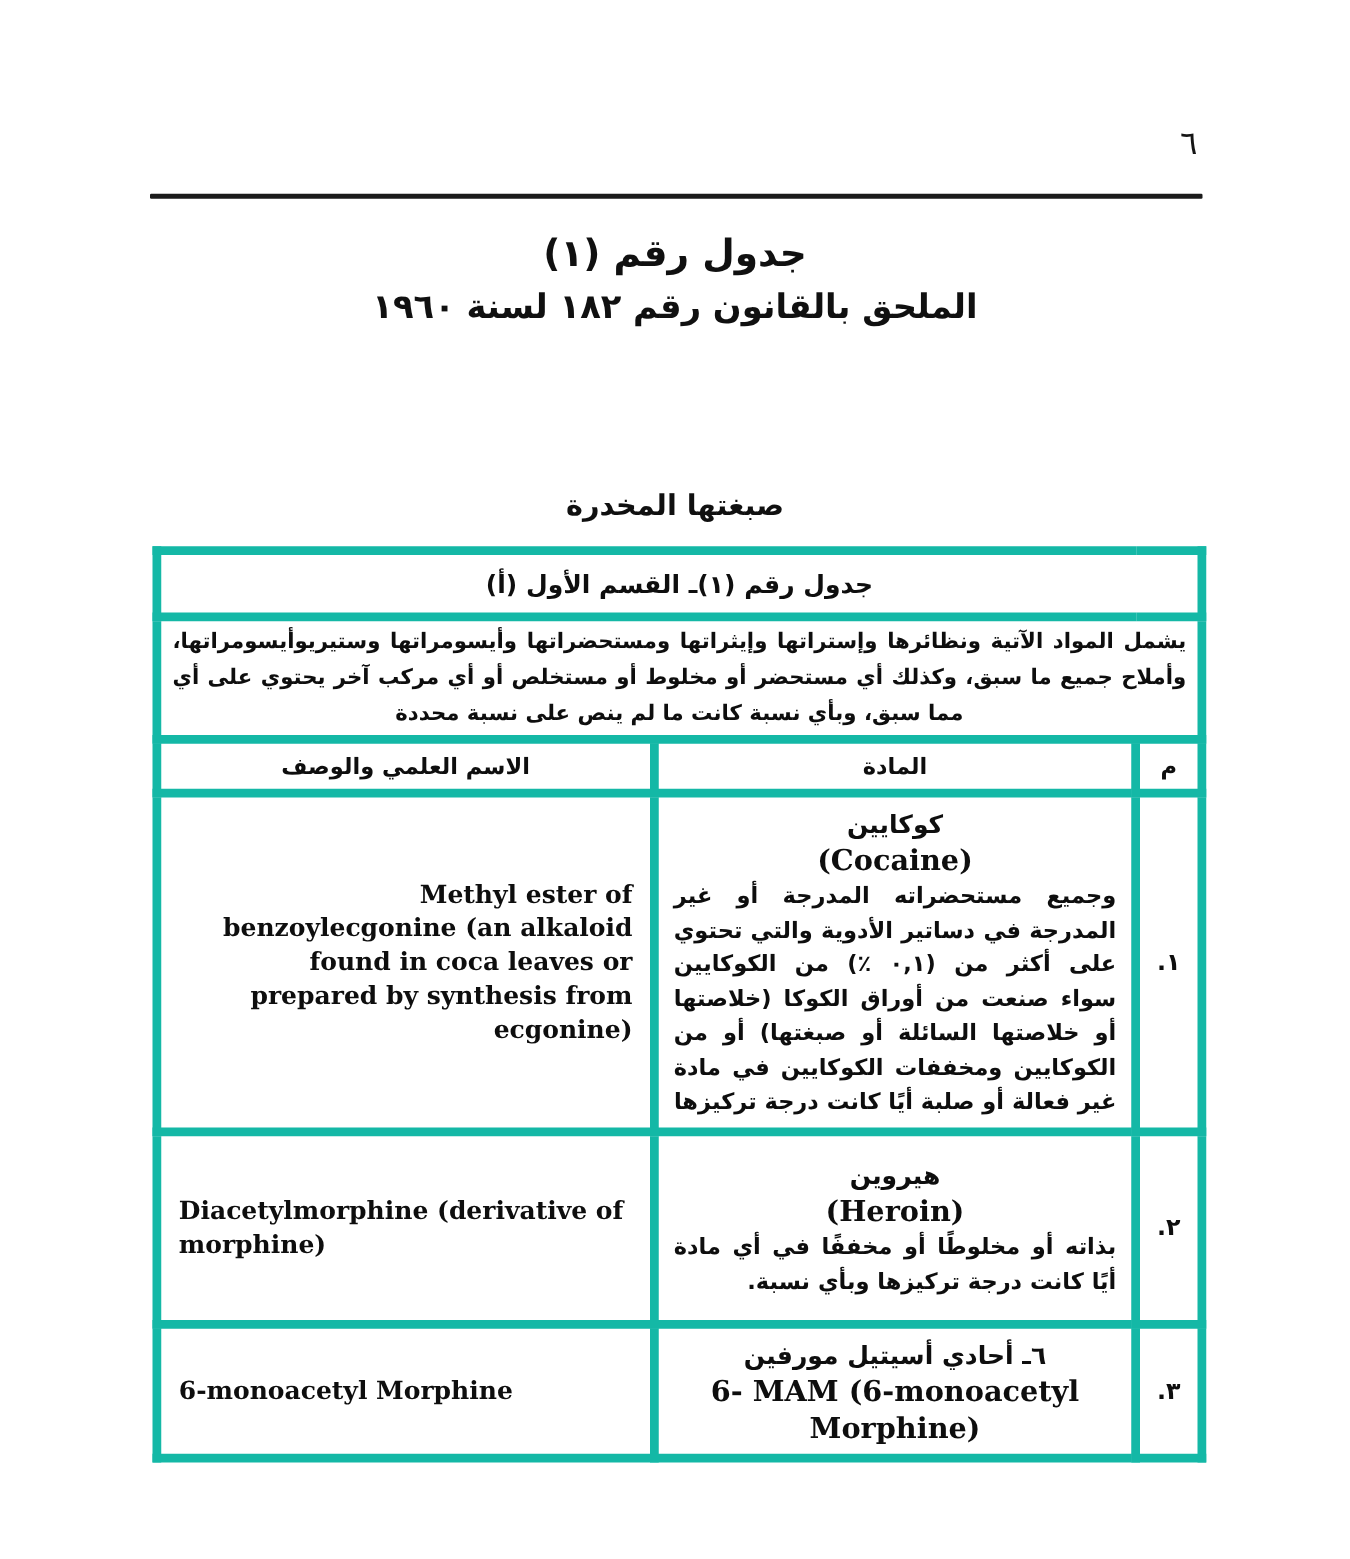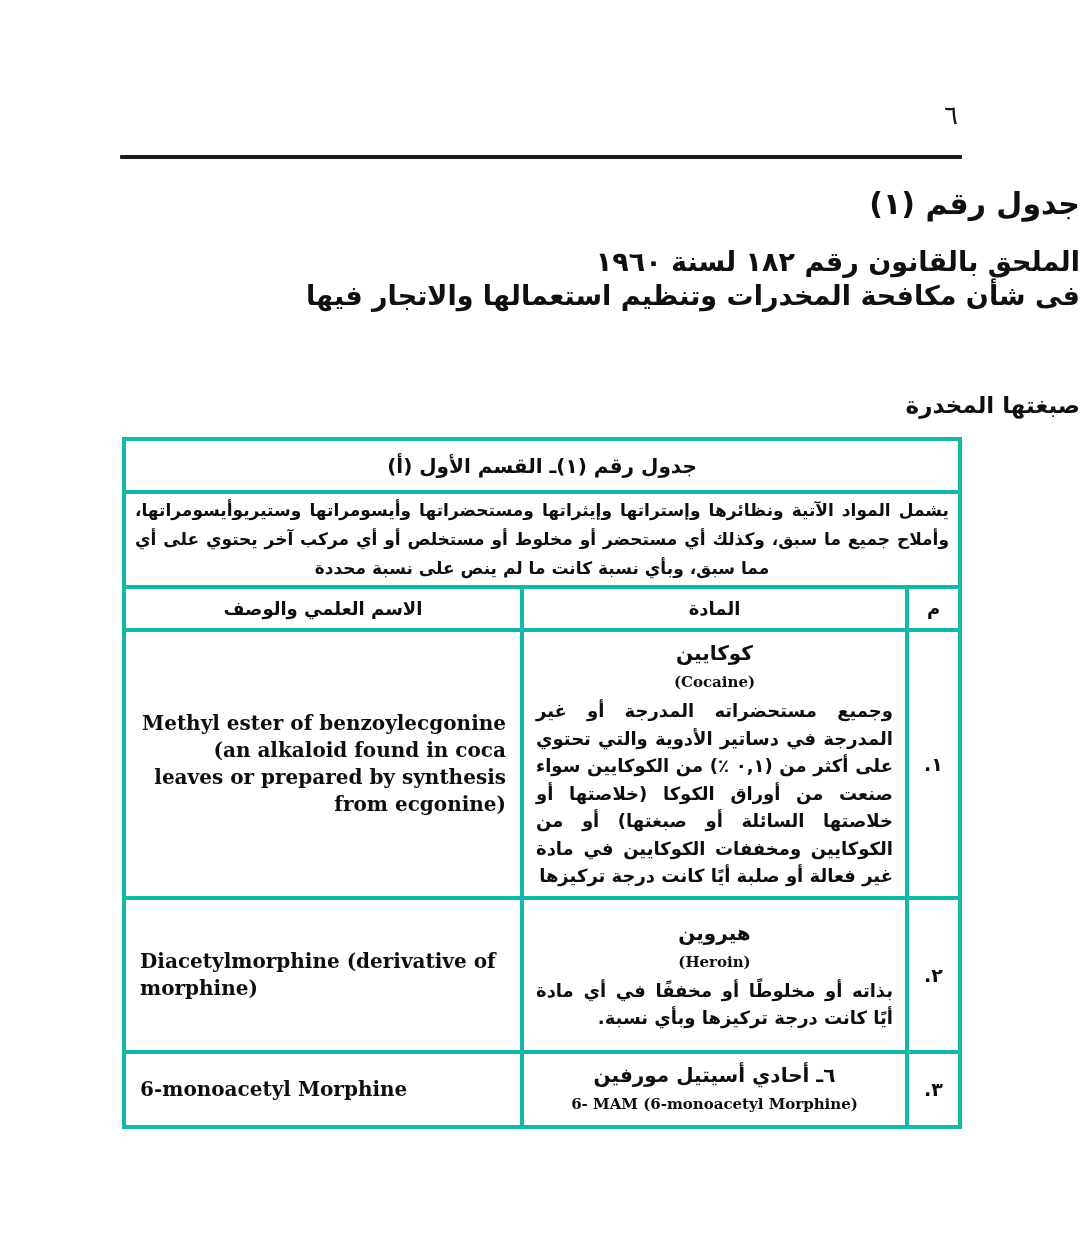--- a/index.html
+++ b/index.html
@@ -45,40 +45,40 @@
     position: absolute;
     top: 155px;
     left: 120px;
     width: 842px;
     height: 4px;
     background: #1b1b1b;
     border-radius: 1px;
   }
 
   
-  .titles { position: absolute; left: 0; width: 100%; direction: rtl; }
+  .titles { position: absolute; left: 0; width: 100%; text-align: center; direction: rtl; }
   .title-main     { top: 186px; font-size: 30px; font-weight: bold; }
-  .title-law      { top: 246px; font-size: 27px; font-weight: bold; }
+  .title-law      { top: 230px; font-size: 27px; font-weight: bold; }
   .title-subject  { top: 280px; font-size: 27px; font-weight: bold; }
   .title-tableno  { top: 338px; font-size: 25px; font-weight: bold; }
   .title-section  { top: 392px; font-size: 23px; font-weight: bold; }
 
   
   table.narcotics {
     position: absolute;
     top: 437px;
     left: 122px;
     width: 836px;
     border-collapse: collapse;
     table-layout: fixed;
     direction: rtl;
     background: #fff;
   }
   table.narcotics td {
-    border: 4px solid #14b8a6;
+    border: 7px solid #14b8a6;
     vertical-align: middle;
     color: #0e0e0e;
   }
   .col-index  { width: 53px; }
   .col-sub    { width: 385px; }
   .col-name   { width: 398px; }
 
   tr.section-row td {
     height: 53px;
     text-align: center;
@@ -110,21 +110,21 @@
   .sub-title-ar {
     text-align: center;
     font-weight: bold;
     font-size: 20px;
     line-height: 30px;
   }
   .sub-title-en {
     text-align: center;
     direction: ltr;
     font-weight: bold;
-    font-size: 15px;
+    font-size: 23px;
     line-height: 29px;
     font-family: "DejaVu Serif", "Liberation Serif", serif;
   }
   .sub-desc {
     text-align: justify;
     font-weight: bold;
     font-size: 18px;
     line-height: 27.5px;
   }
   .sub-desc:empty { display: none; }
@@ -149,21 +149,20 @@
 
 <div class="page">
 
   <div class="running-head">
     <div class="page-number">٦</div>
   </div>
   <div class="head-rule"></div>
 
   <div class="titles title-main">جدول رقم (١)</div>
   <div class="titles title-law">الملحق بالقانون رقم ١٨٢ لسنة ١٩٦٠</div>
-  <div class="titles title-subject">فى شأن مكافحة المخدرات وتنظيم استعمالها والاتجار فيها</div>
   <div class="titles title-section">صبغتها المخدرة</div>
 
   <table class="narcotics">
     <colgroup>
       <col class="col-index">
       <col class="col-sub">
       <col class="col-name">
     </colgroup>
 
     <tbody>

